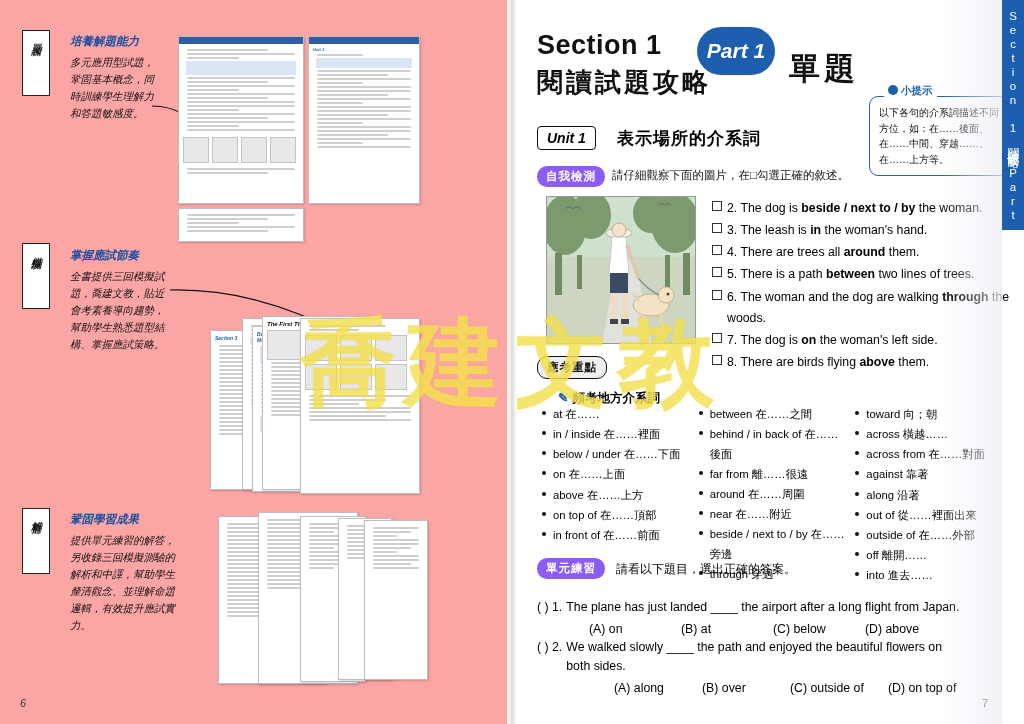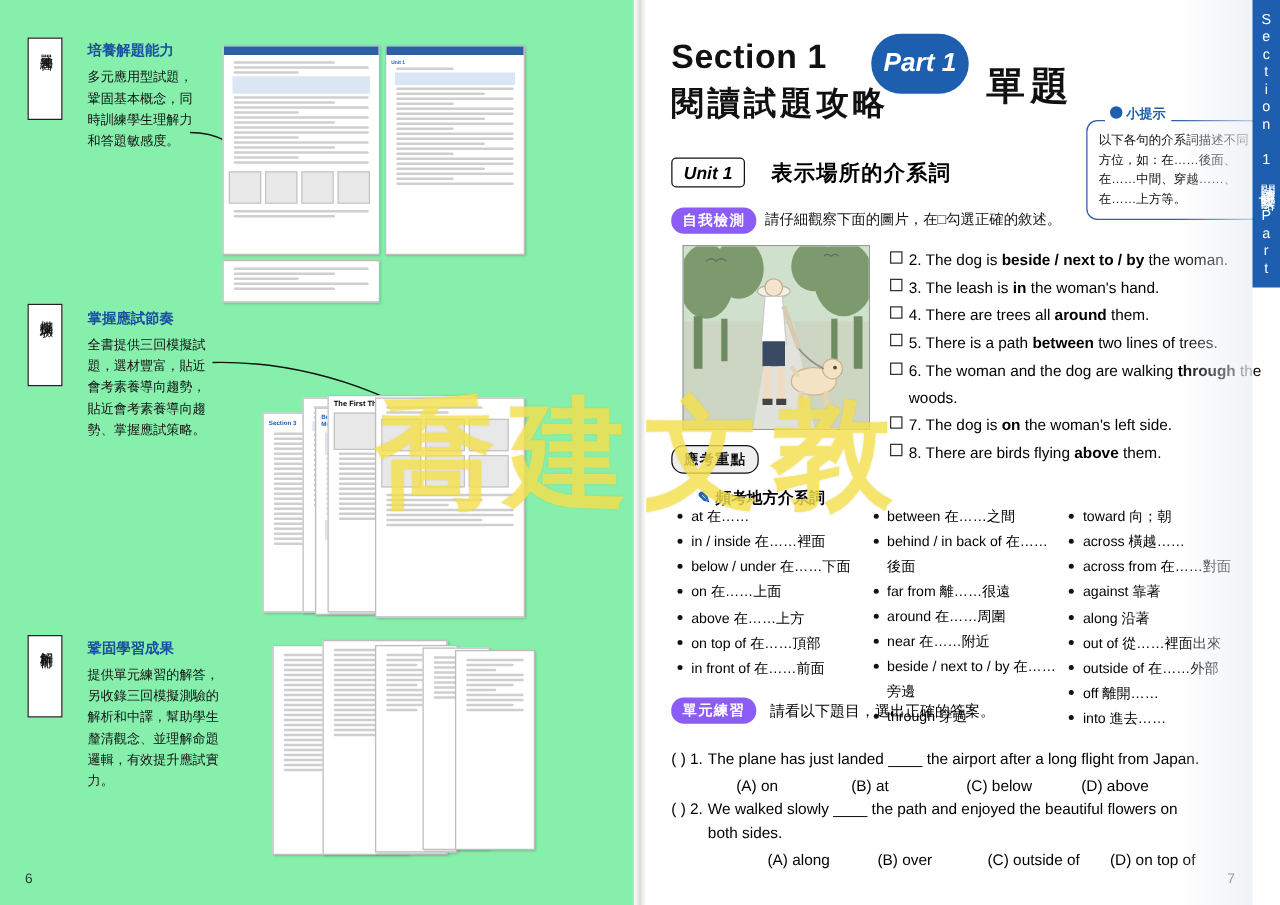--- a/index.html
+++ b/index.html
@@ -4,21 +4,21 @@
 <style>
   * { box-sizing: border-box; }
   html, body { margin:0; padding:0; }
   body {
     width:1024px; height:724px; overflow:hidden;
     font-family:"Liberation Sans", sans-serif;
     background:#ffffff;
     position:relative;
   }
   .spread { position:absolute; inset:0; display:flex; }
-  .page-left { position:relative; width:512px; height:724px; background:#86efac; }
+  .page-left { position:relative; width:512px; height:724px; background:#fca5a5;font-style:italic; }
   .page-right { position:relative; width:512px; height:724px; background:#ffffff; }
   .gutter {
     position:absolute; left:507px; top:0; width:10px; height:724px;
     background:linear-gradient(to right,#ffffff 0%,#e9e9e6 35%,#d8d8d4 50%,#e9e9e6 65%,#ffffff 100%);
     z-index:30;
   }
 
   
   .tagbox {
     position:absolute; border:1.2px solid #222; background:#fff;
@@ -139,21 +139,21 @@
       <span>多元應用型試題，鞏固基本概念，同時訓練學生理解力和答題敏感度。</span>
     </div>
     <svg class="arrow" style="left:150px; top:100px; width:70px; height:50px;">
       <path d="M2 6 C 30 6, 48 22, 60 40"></path>
         <path d="M52 34 L62 43 L50 45" fill="#111" stroke="none"></path>
     </svg>
 
     <div class="tagbox" style="left:22px; top:243px; height:66px;">模擬測驗</div>
     <div class="note" style="left:70px; top:246px; width:100px;">
       <span class="nt-title">掌握應試節奏</span>
-      <span>全書提供三回模擬試題，選材豐富，貼近會考素養導向趨勢，貼近會考素養導向趨勢、掌握應試策略。</span>
+      <span>全書提供三回模擬試題，喬建文教，貼近會考素養導向趨勢，幫助學生熟悉題型結構、掌握應試策略。</span>
     </div>
     <svg class="arrow" style="left:168px; top:286px; width:250px; height:110px;">
       <path d="M2 4 C 90 2, 180 40, 238 96"></path>
         <path d="M228 88 L241 103 L226 101" fill="#111" stroke="none"></path>
     </svg>
 
     <div class="tagbox" style="left:22px; top:508px; height:66px;">解析別冊</div>
     <div class="note" style="left:70px; top:510px; width:108px;">
       <span class="nt-title">鞏固學習成果</span>
       <span>提供單元練習的解答，另收錄三回模擬測驗的解析和中譯，幫助學生釐清觀念、並理解命題邏輯，有效提升應試實力。</span>

